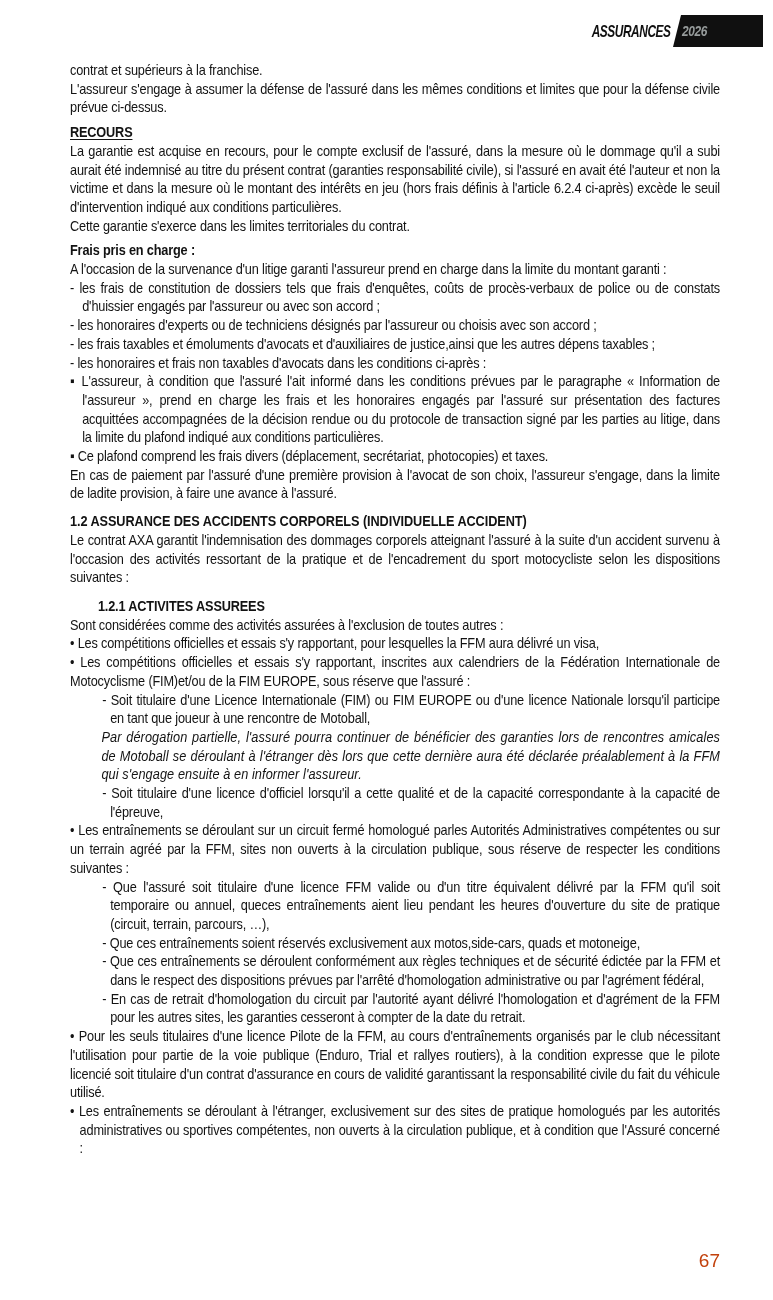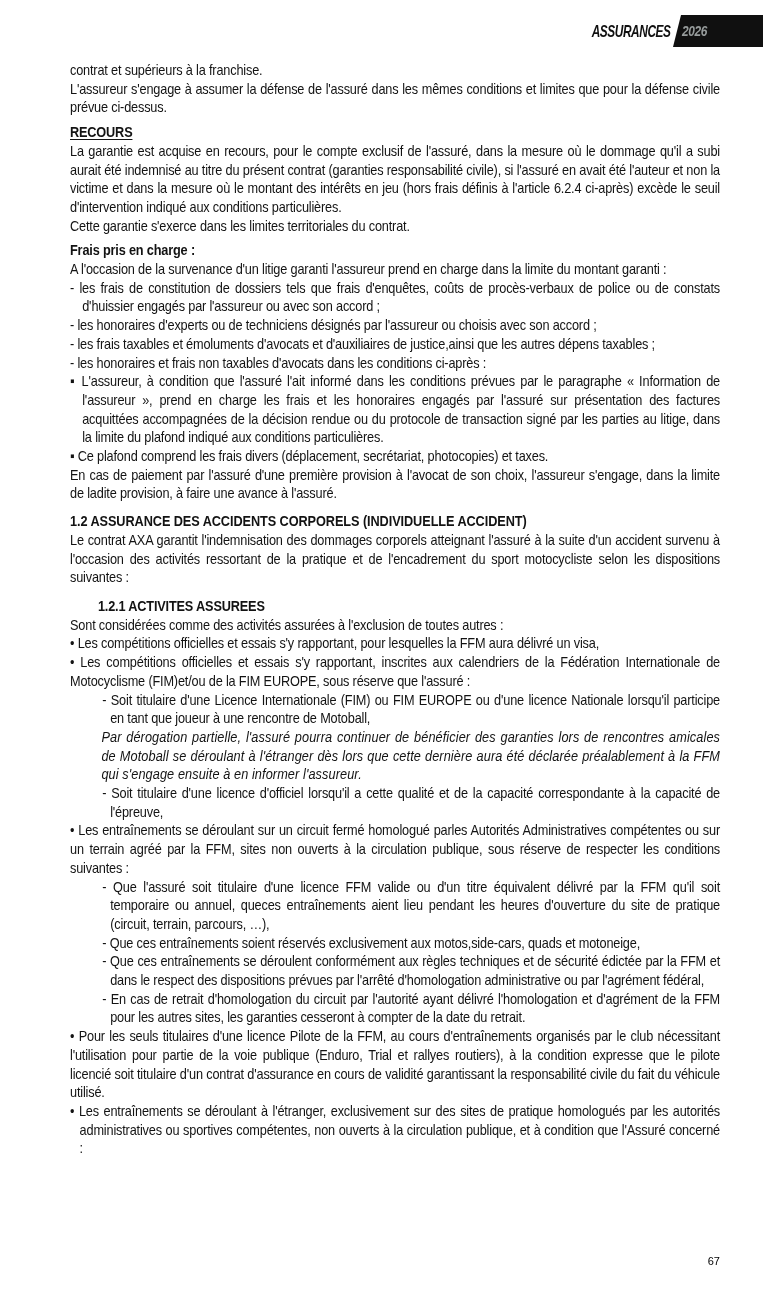--- a/index.html
+++ b/index.html
@@ -57,22 +57,22 @@
   .b-h3{font-weight:bold;margin-top:10px;margin-left:32px;}
   .b-dash{padding-left:14px;text-indent:-14px;}
   .b-square{padding-left:14px;text-indent:-14px;}
   .b-bullet-flat{}
   .b-bullet-hang{padding-left:11px;text-indent:-11px;}
   .b-sub-dash{margin-left:37px;padding-left:9px;text-indent:-9px;}
   .b-sub-italic{margin-left:36px;font-style:italic;letter-spacing:0.1px;}
   
   .pageno{
     position:absolute;top:1252px;right:53px;
-    font-size:11px;line-height:18px;
-    color:#000000;
+    font-size:19px;line-height:18px;
+    color:#c2410c;
   }
 </style>
 </head>
 <body>
 
 <div class="page">
 
   <div class="hdr">
     <span class="brand">ASSURANCES</span>
     <span class="year-box">

